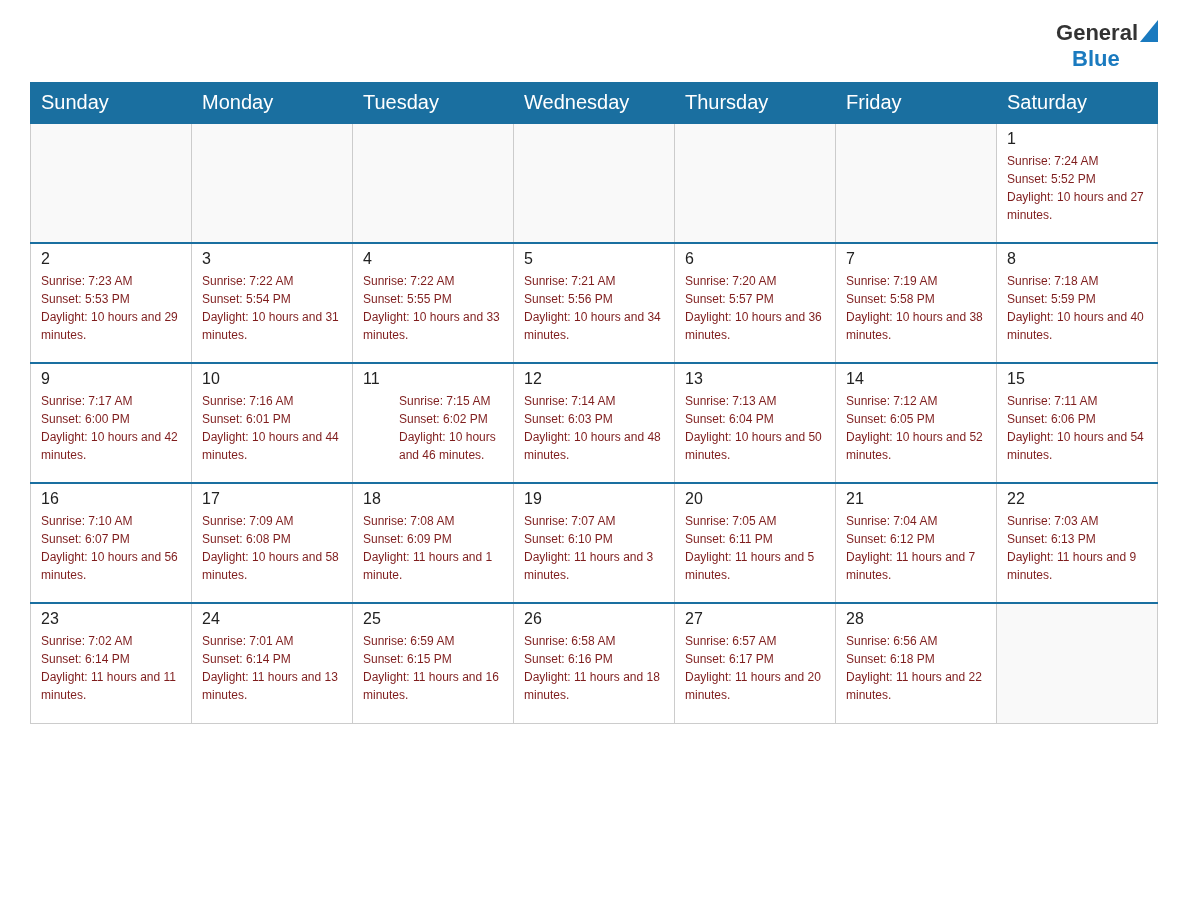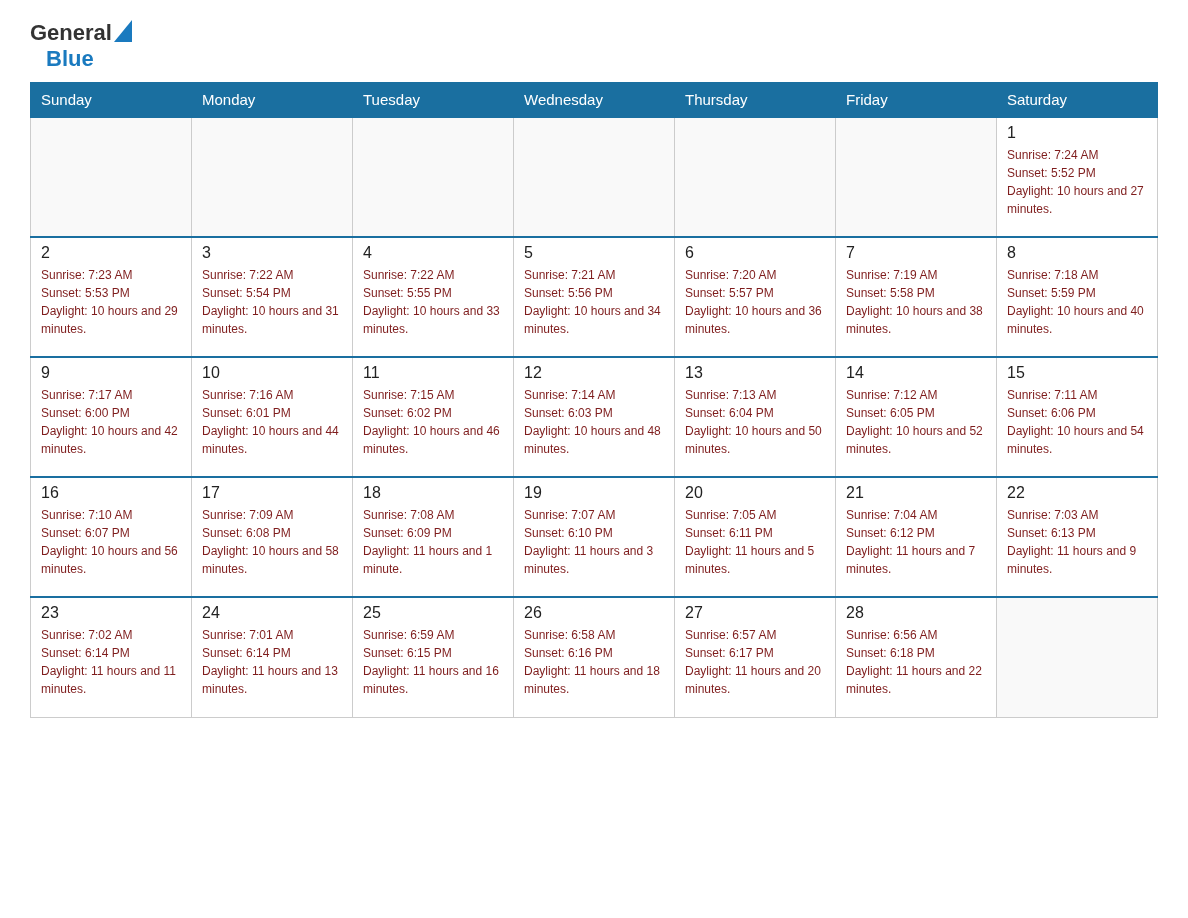--- a/index.html
+++ b/index.html
@@ -8,20 +8,21 @@
       background: #fff;
       padding: 20px 30px;
       width: 1188px;
       min-height: 918px;
     }
     .header {
       display: flex;
       justify-content: space-between;
       align-items: flex-end;
       margin-bottom: 10px;
+      flex-direction: column;
     }
     .logo {
       display: flex;
       align-items: center;
     }
     .logo-text-general {
       font-size: 22px;
       font-weight: bold;
       color: #333;
     }
@@ -50,21 +51,21 @@
     }
     .calendar {
       width: 100%;
       border-collapse: collapse;
       table-layout: fixed;
     }
     .calendar th {
       background-color: #1a6fa0;
       color: #fff;
       padding: 8px 10px;
-      font-size: 15px;
+      font-size: 20px;
       font-weight: normal;
       text-align: left;
       border: 1px solid #1a6fa0;
     }
     .calendar td {
       vertical-align: top;
       padding: 6px 10px 10px 10px;
       border: 1px solid #ccc;
       border-top: 2px solid #1a6fa0;
       font-size: 12.5px;
@@ -186,21 +187,21 @@
 Daylight: 10 hours and 42 minutes.</div>
         </td>
         <td>
           <span class="day-number">10</span>
           <div class="day-info" style="white-space: pre-line;">Sunrise: 7:16 AM
 Sunset: 6:01 PM
 Daylight: 10 hours and 44 minutes.</div>
         </td>
         <td>
           <span class="day-number">11</span>
-          <div class="day-info" style="white-space: pre-line;">Sunrise: 7:15 AM
+          <div class="day-info" style="white-space: pre-line; margin-left: 36px;">Sunrise: 7:15 AM
 Sunset: 6:02 PM
 Daylight: 10 hours and 46 minutes.</div>
         </td>
         <td>
           <span class="day-number">12</span>
           <div class="day-info" style="white-space: pre-line;">Sunrise: 7:14 AM
 Sunset: 6:03 PM
 Daylight: 10 hours and 48 minutes.</div>
         </td>
         <td>

